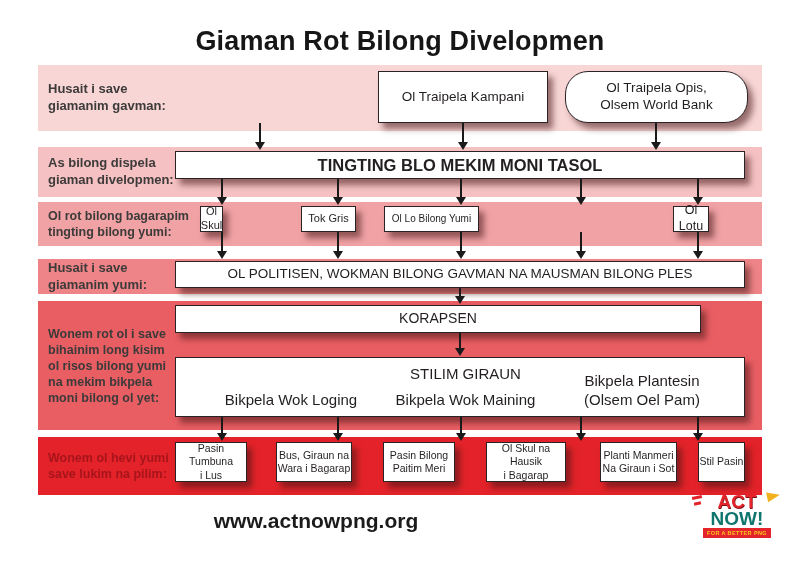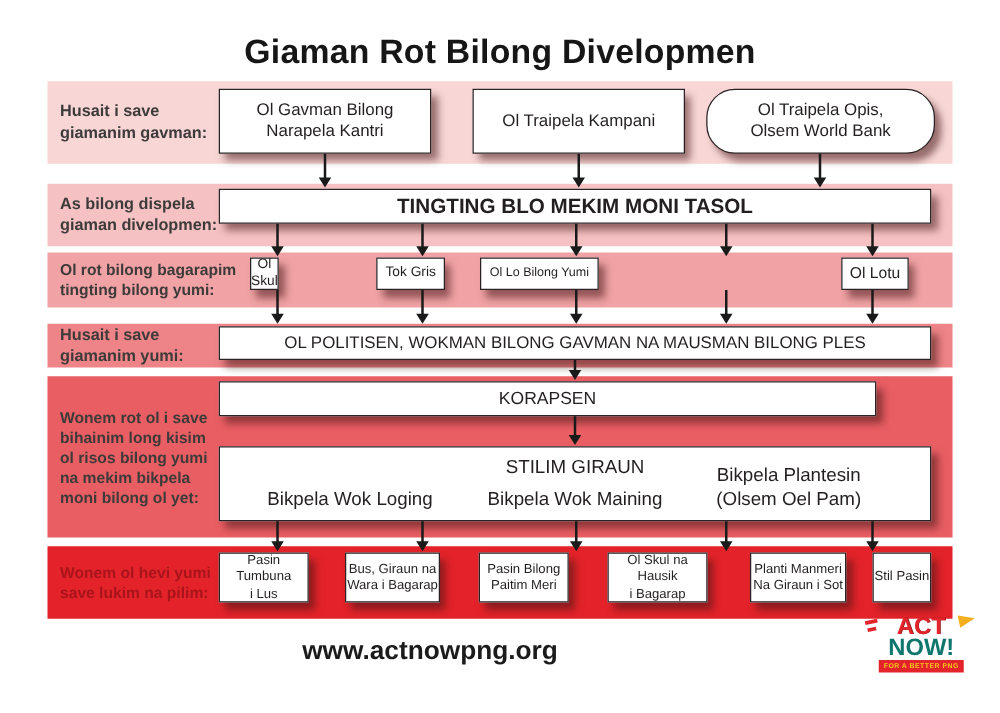--- a/index.html
+++ b/index.html
@@ -34,24 +34,24 @@
   }
   .arrow { position:absolute; width:10px; }
   .arrow::before {
     content:""; position:absolute; left:4px; top:0; bottom:6px; width:2px; background:#1a1a1a;
   }
   .arrow::after {
     content:""; position:absolute; left:0; bottom:0; width:0; height:0;
     border-left:5px solid transparent; border-right:5px solid transparent;
     border-top:8px solid #1a1a1a;
   }
-  .bigbox-item { position:absolute; text-align:center; white-space:pre-line; font-size:15px; color:#231f20; line-height:1.25; }
+  .bigbox-item { position:absolute; text-align:center; white-space:pre-line; font-size:15px; color:#231f20; line-height:1.25;margin-left:11px; }
   .footer-url {
     position:absolute; top:509px; left:0; width:632px; text-align:center;
-    font-size:21px; font-weight:700; color:#1b1b1b;padding-left:28px;
+    font-size:21px; font-weight:700; color:#1b1b1b;
   }
   .logo { position:absolute; left:694px; top:493px; width:86px; height:56px; }
   .logo-act { font-size:19px; font-weight:700; color:#e3242b; text-align:center; line-height:17px; text-shadow:0.5px 0.5px 0 #7a1013; }
   .logo-now { font-size:19px; font-weight:700; color:#0f766e; text-align:center; line-height:17px; }
   .logo-banner {
     margin:1px auto 0; width:68px; background:#e3242b; color:#f8c61d;
     font-size:5.5px; font-weight:700; text-align:center; padding:2px 0; letter-spacing:0.4px;
   }
   .logo-flag {
     position:absolute; right:0px; top:-2px; width:0; height:0;
@@ -90,42 +90,40 @@
 bihainim long kisim
 ol risos bilong yumi
 na mekim bikpela
 moni bilong ol yet:</div>
   </div>
   <div class="band b6">
     <div class="band-label small">Wonem ol hevi yumi
 save lukim na pilim:</div>
   </div>
 
-  <div class="fbox" style="left:175px; top:71px; width:170px; height:52px; font-size:13.5px;">Ol Gavman Bilong
-Narapela Kantri</div>
   <div class="fbox" style="left:378px; top:71px; width:170px; height:52px; font-size:13.5px;">Ol Traipela Kampani</div>
   <div class="fbox" style="left:565px; top:71px; width:183px; height:52px; font-size:13.5px;border-radius:23px;">Ol Traipela Opis,
 Olsem World Bank</div>
 
   <div class="arrow" style="left:255px; top:123px; height:27px;"></div>
   <div class="arrow" style="left:458px; top:123px; height:27px;"></div>
   <div class="arrow" style="left:651px; top:123px; height:27px;"></div>
 
   <div class="fbox" style="left:175px; top:151px; width:570px; height:28px; font-size:16.5px; font-weight:700;">TINGTING BLO MEKIM MONI TASOL</div>
 
   <div class="arrow" style="left:217px; top:179px; height:26px;"></div>
   <div class="arrow" style="left:333px; top:179px; height:26px;"></div>
   <div class="arrow" style="left:456px; top:179px; height:26px;"></div>
   <div class="arrow" style="left:576px; top:179px; height:26px;"></div>
   <div class="arrow" style="left:693px; top:179px; height:26px;"></div>
 
   <div class="fbox" style="left:200px; top:206px; width:23px; height:26px; font-size:11px;">Ol Skul</div>
   <div class="fbox" style="left:301px; top:206px; width:55px; height:26px; font-size:11px;">Tok Gris</div>
   <div class="fbox" style="left:384px; top:206px; width:95px; height:26px; font-size:10px;">Ol Lo Bilong Yumi</div>
-  <div class="fbox" style="left:673px; top:206px; width:54px; height:26px; font-size:12.5px;">Ol Lotu</div>
+  <div class="fbox" style="left:673px; top:206px; width:36px; height:26px; font-size:12.5px;">Ol Lotu</div>
 
   <div class="arrow" style="left:217px; top:232px; height:27px;"></div>
   <div class="arrow" style="left:333px; top:232px; height:27px;"></div>
   <div class="arrow" style="left:456px; top:232px; height:27px;"></div>
   <div class="arrow" style="left:576px; top:232px; height:27px;"></div>
   <div class="arrow" style="left:693px; top:232px; height:27px;"></div>
 
   <div class="fbox" style="left:175px; top:261px; width:570px; height:27px; font-size:13.5px;">OL POLITISEN, WOKMAN BILONG GAVMAN NA MAUSMAN BILONG PLES</div>
 
   <div class="arrow" style="left:455px; top:288px; height:16px;"></div>

